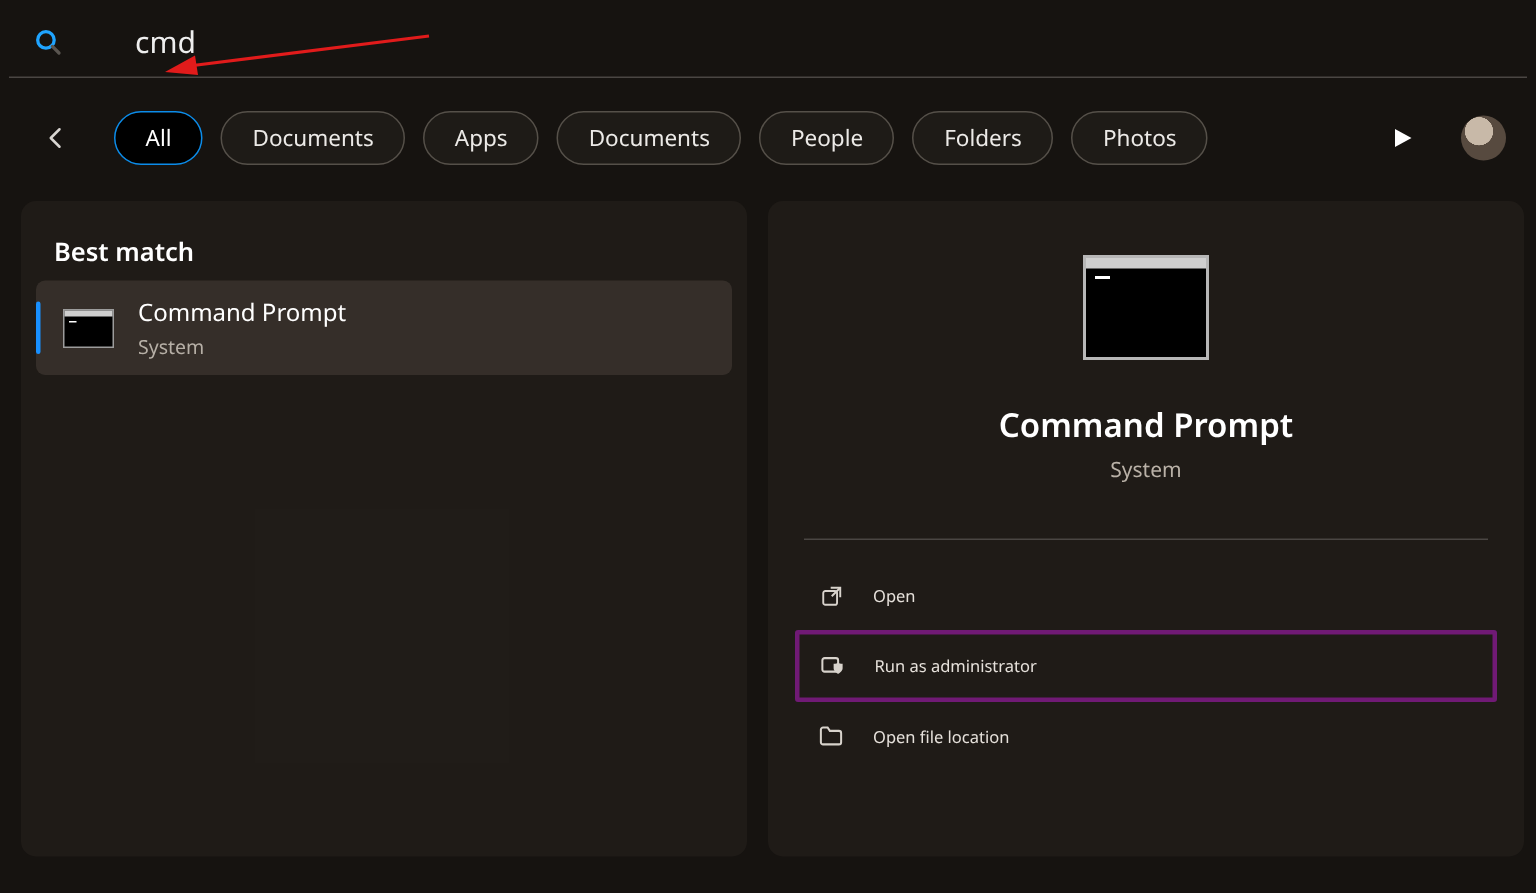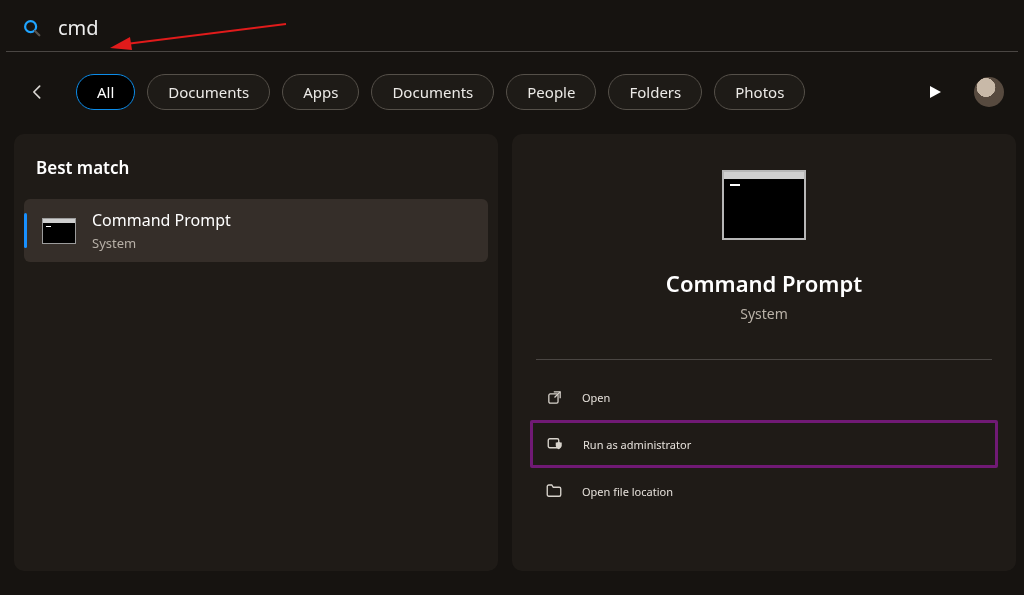--- a/index.html
+++ b/index.html
@@ -25,20 +25,21 @@
   }
   .search-input {
     flex: 1;
     background: transparent;
     border: none;
     outline: none;
     color: #eee;
     font-size: 20px;
     font-family: inherit;
     caret-color: #fff;
+    margin-left: 32px;
   }
   .underline {
     height: 1px;
     background: #4a4643;
     margin: 0 6px;
   }
   
   .arrow-annot {
     position: absolute;
     left: 108px;
@@ -106,21 +107,21 @@
     flex: 1;
     padding: 18px 0;
     position: relative;
   }
   .pane-left { flex: 0 0 484px; padding-top: 22px; }
   .pane-right { flex: 1; padding-top: 36px; }
 
   .section-label {
     font-weight: 600;
     font-size: 17px;
-    padding: 0 22px 20px 22px;
+    padding: 0 22px 8px 22px;
     color: #fff;
   }
   .result-item {
     display: flex;
     align-items: center;
     gap: 16px;
     padding: 10px 14px 10px 18px;
     margin: 0 10px;
     border-radius: 6px;
     background: rgba(90,80,70,0.38);

